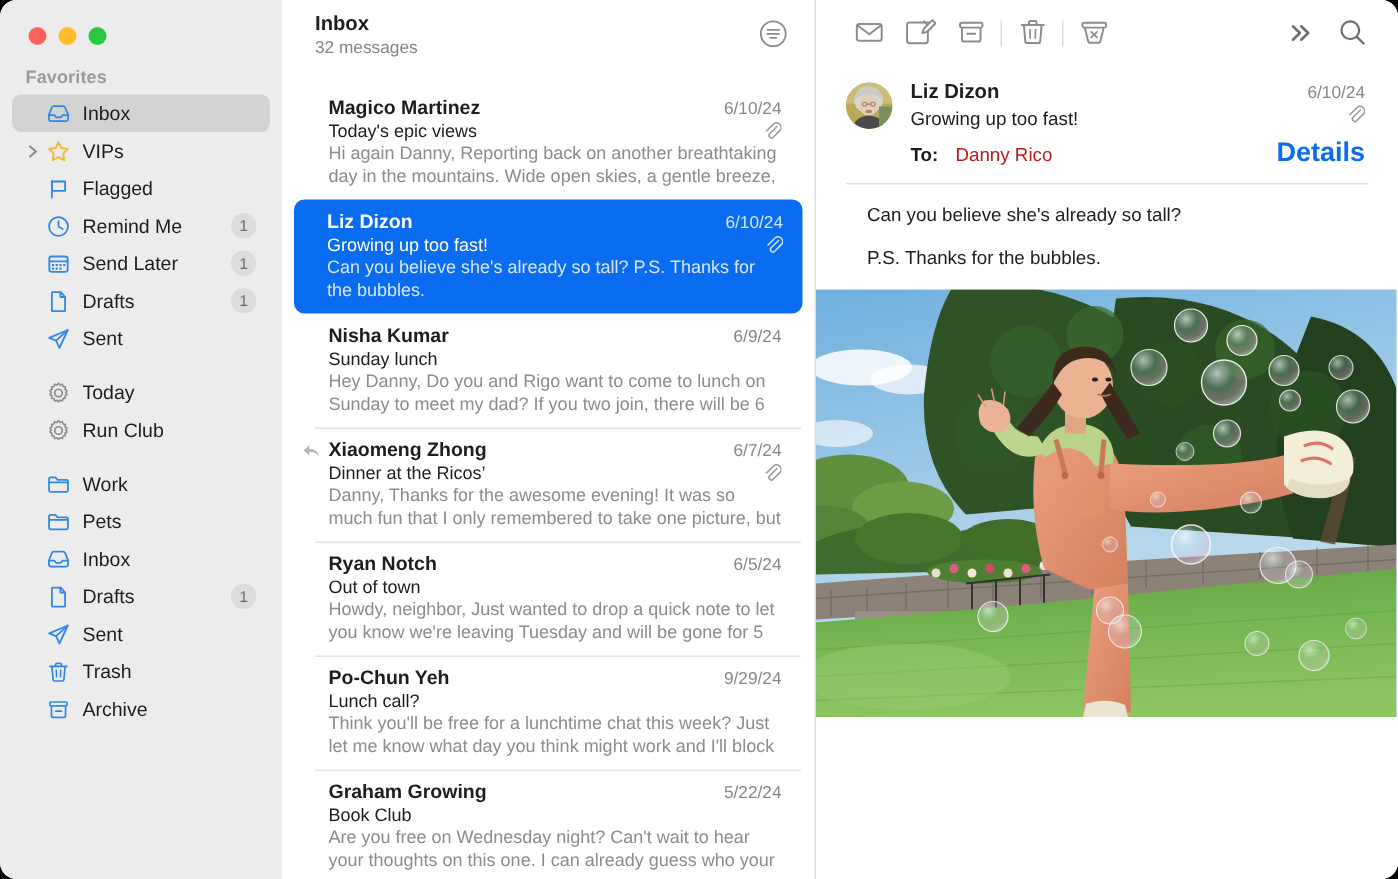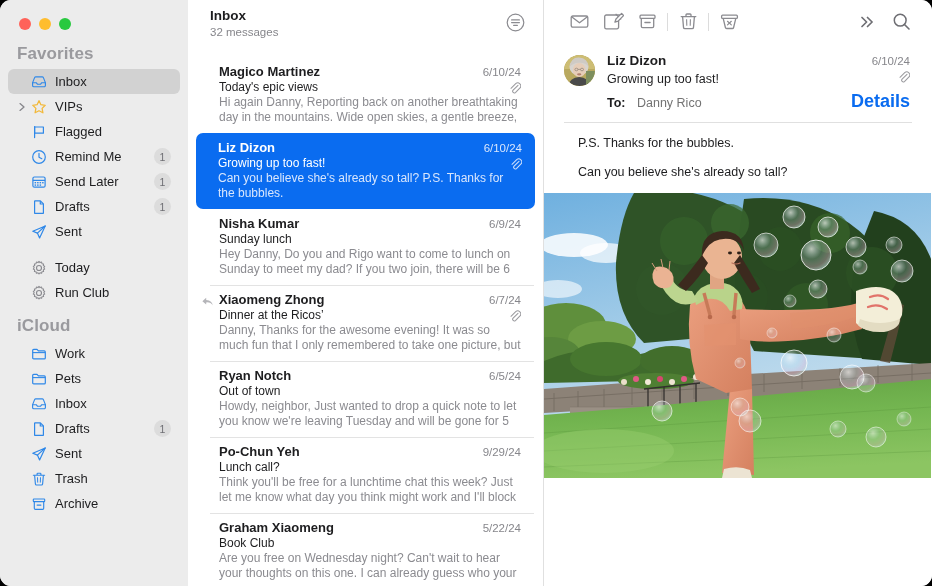--- a/index.html
+++ b/index.html
@@ -30,21 +30,21 @@
     display: flex; gap: 8px;
     padding: 18px 0 0 19px;
     height: 44px;
   }
   .light { width: 12px; height: 12px; border-radius: 50%; }
   .light.red    { background: #ff6259; }
   .light.yellow { background: #ffbd2e; }
   .light.green  { background: #28c93f; }
 
   .section-head {
-    font-size: 17px;
+    font-size: 12px;
     color: #9a9a9e;
     font-weight: 600;
     padding: 0 0 5px 17px;
     letter-spacing: 0.1px;
   }
   .sb-gap { height: 11px; }
 
   .sb-item {
     display: flex; align-items: center;
     height: 25px;
@@ -160,21 +160,21 @@
     background: #c9ba7a;
   }
   .mh-body { flex: 1 1 auto; margin-left: 12px; }
   .mh-line1 { display: flex; justify-content: space-between; align-items: baseline; }
   .mh-name { font-size: 13.5px; font-weight: bold; color: #1d1d1f; }
   .mh-date { font-size: 11.5px; color: #86868b; }
   .mh-line2 { display: flex; justify-content: space-between; align-items: center; margin-top: 2px; }
   .mh-subj { font-size: 12.5px; color: #1d1d1f; }
   .mh-line3 { display: flex; justify-content: space-between; align-items: baseline; margin-top: 3px; }
   .mh-to-label { font-size: 12.5px; color: #1d1d1f; font-weight: 600; }
-  .mh-to-val { font-size: 12.5px; color: #737373; margin-left: 7px; }
+  .mh-to-val { font-size: 12.5px; color: #b91c1c; margin-left: 7px; }
   .mh-details { font-size: 18px; color: #0a6cf0; font-weight: 600; }
   .mh-rule { margin: 10px 20px 0 20px; height: 1px; background: #e0e0e0; }
 
   .msg-body { padding: 12px 20px 0 34px; }
   .msg-p { font-size: 12.5px; color: #1d1d1f; line-height: 16px; margin-bottom: 13px; }
 
   .photo {
     position: relative;
     margin: 0 0 0 0;
     width: 387px; height: 285px;
@@ -296,21 +296,20 @@
           <span class="sb-disc"></span>
           <span class="sb-icon">
             <svg width="16" height="16" viewBox="0 0 16 16">
               <circle cx="8" cy="8" r="2.5" fill="none" stroke="#8b8b90" stroke-width="1.15"></circle>
               <path d="M8 1.4 L9 2.6 L10.6 2.1 L11 3.7 L12.6 3.9 L12.3 5.5 L13.7 6.4 L12.8 7.7 L13.7 9 L12.3 9.9 L12.6 11.5 L11 11.7 L10.6 13.3 L9 12.8 L8 14 L7 12.8 L5.4 13.3 L5 11.7 L3.4 11.5 L3.7 9.9 L2.3 9 L3.2 7.7 L2.3 6.4 L3.7 5.5 L3.4 3.9 L5 3.7 L5.4 2.1 L7 2.6 Z" fill="none" stroke="#8b8b90" stroke-width="1.05" stroke-linejoin="round"></path>
             </svg>
           </span>
           <span class="sb-label">Run Club</span>
         </div>
         <div class="sb-gap"></div>
-        <div class="section-head">iCloud</div>
         <div class="sb-item">
           <span class="sb-disc"></span>
           <span class="sb-icon">
             <svg width="16" height="16" viewBox="0 0 16 16">
               <path d="M1.7 4.3 a1 1 0 0 1 1 -1 L6 3.3 L7.4 4.9 L13.3 4.9 a1 1 0 0 1 1 1 L14.3 11.9 a1 1 0 0 1 -1 1 L2.7 12.9 a1 1 0 0 1 -1 -1 Z" fill="none" stroke="#2f88e8" stroke-width="1.2" stroke-linejoin="round"></path>
               <line x1="1.8" y1="6.6" x2="14.2" y2="6.6" stroke="#2f88e8" stroke-width="1.1"></line>
             </svg>
           </span>
           <span class="sb-label">Work</span>
         </div>
@@ -465,21 +464,21 @@
             <span class="row-from">Po-Chun Yeh</span>
             <span class="row-date">9/29/24</span>
           </div>
           <div class="row-mid">
             <span class="row-subj">Lunch call?</span>
           </div>
           <div class="row-prev">Think you'll be free for a lunchtime chat this week? Just let me know what day you think might work and I'll block off my sch…</div>
         </div>
         <div class="row sep">
           <div class="row-top">
-            <span class="row-from">Graham Xiaomeng</span>
+            <span class="row-from">Graham Growing</span>
             <span class="row-date">5/22/24</span>
           </div>
           <div class="row-mid">
             <span class="row-subj">Book Club</span>
           </div>
           <div class="row-prev">Are you free on Wednesday night? Can't wait to hear your thoughts on this one. I can already guess who your favorite c…</div>
         </div>
       </div>
   </div>
 
@@ -582,22 +581,22 @@
             <span class="mh-to-val">Danny Rico</span>
           </span>
           <span class="mh-details">Details</span>
         </div>
       </div>
     </div>
     <div class="mh-rule"></div>
 
     <div class="msg-body">
       <div id="msg-paragraphs">
+          <div class="msg-p">Can you believe she's already so tall?</div>
           <div class="msg-p">P.S. Thanks for the bubbles.</div>
-          <div class="msg-p">Can you believe she's already so tall?</div>
         </div>
     </div>
 
     <div class="photo">
       <svg width="387" height="285" viewBox="0 0 387 285">
         <defs>
           <linearGradient id="sky" x1="0" y1="0" x2="0.3" y2="1">
             <stop offset="0%" stop-color="#6fb0df"></stop>
             <stop offset="55%" stop-color="#a8cfe9"></stop>
             <stop offset="100%" stop-color="#cfe3ef"></stop>

